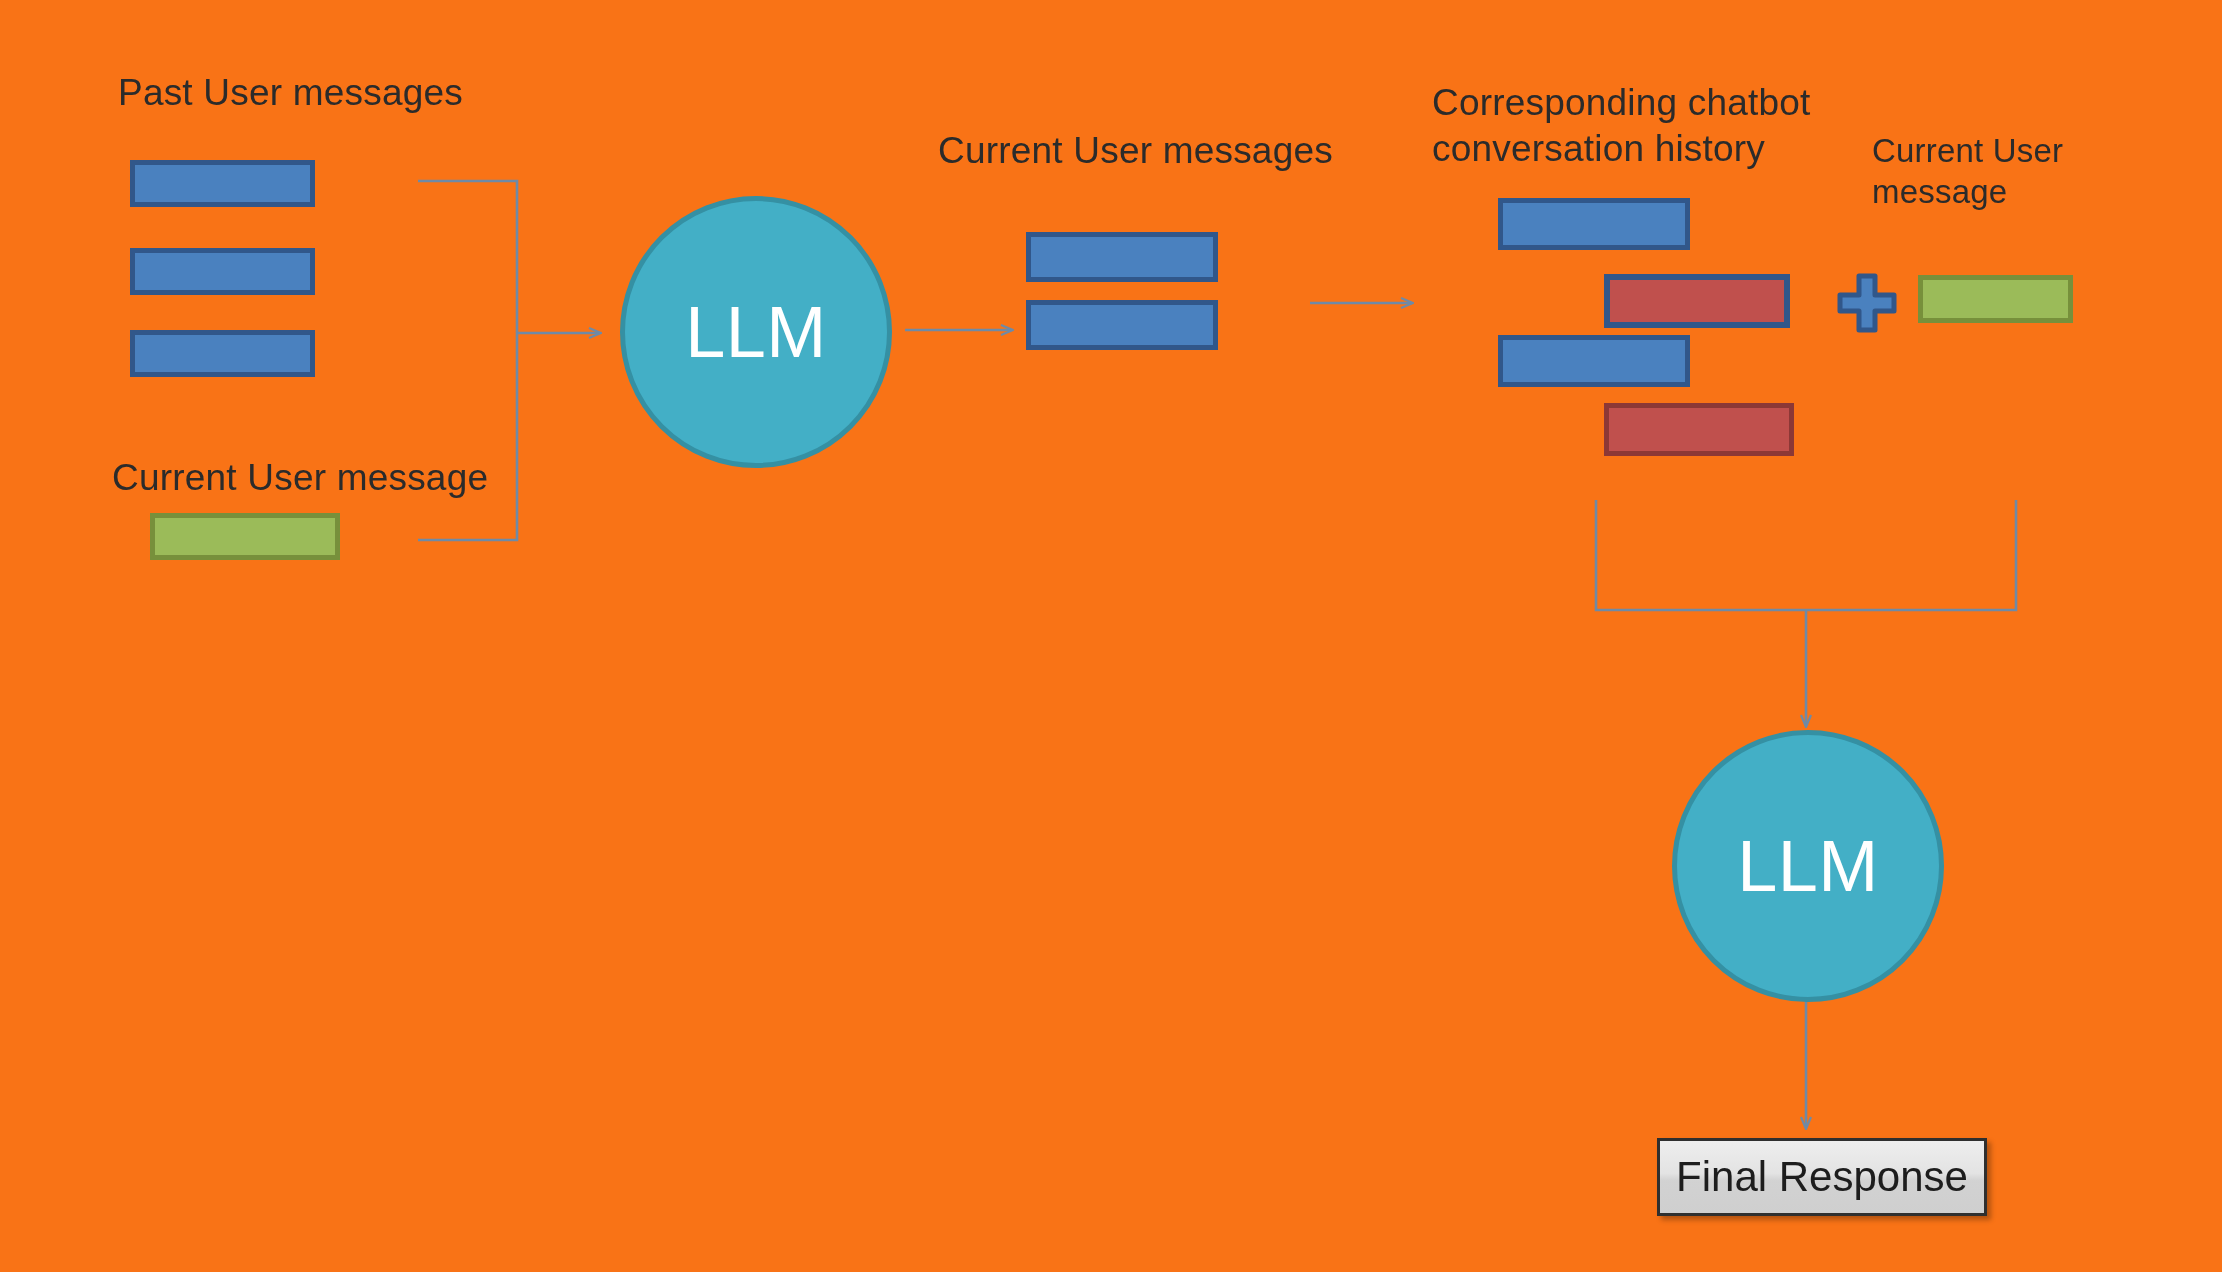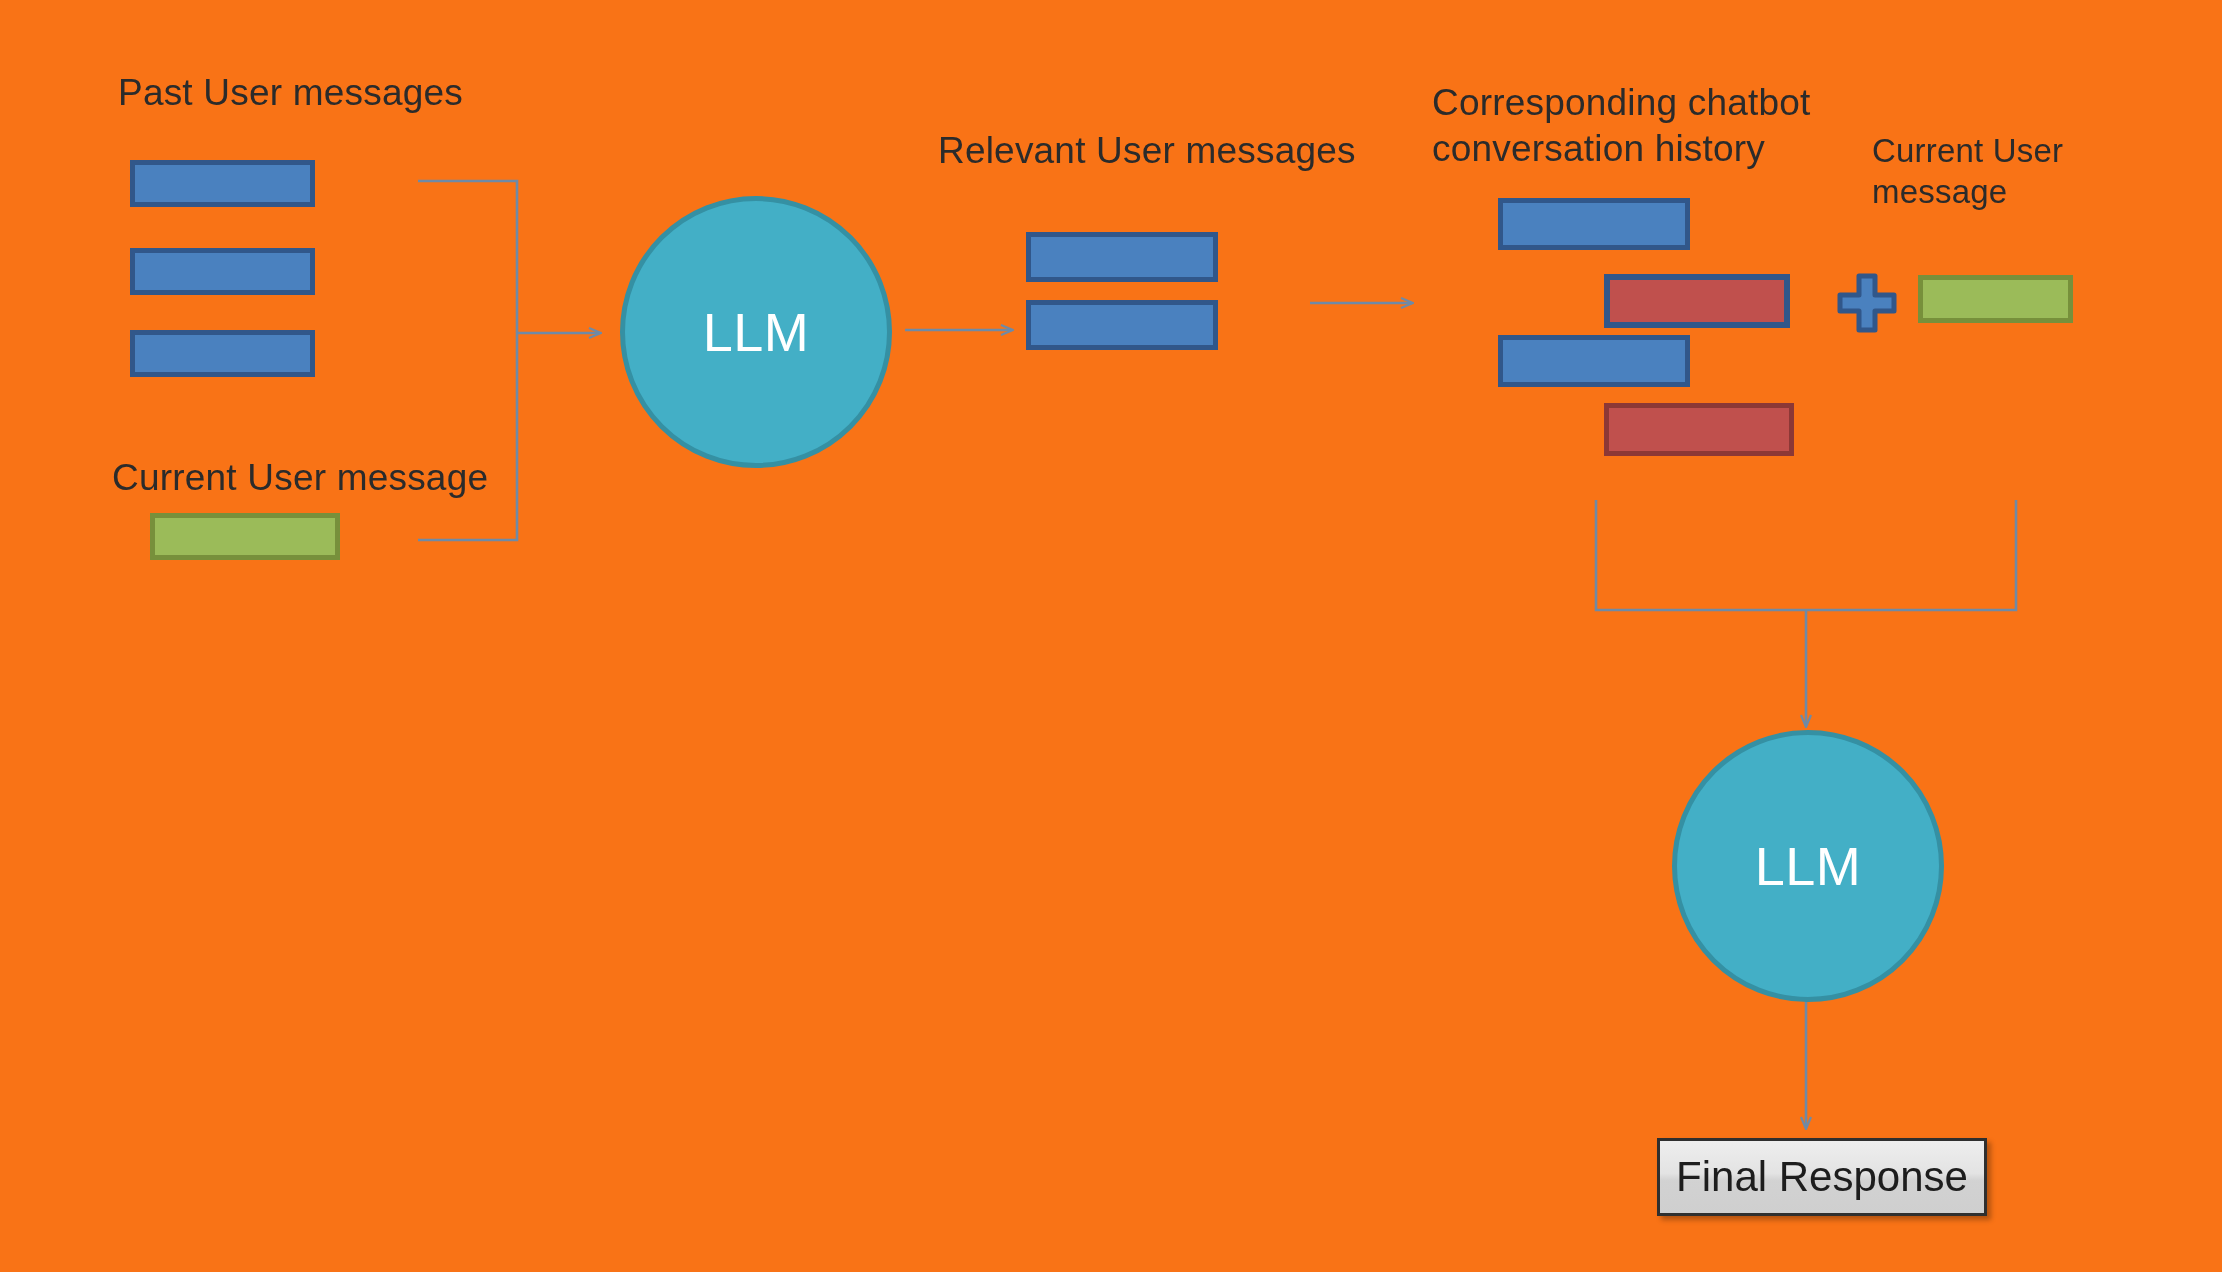--- a/index.html
+++ b/index.html
@@ -63,21 +63,21 @@
     background: #43afc6;
     border: 5px solid #3590a3;
     display: flex;
     align-items: center;
     justify-content: center;
     box-sizing: border-box;
   }
   .llm-circle span {
     color: #ffffff;
     font-family: "Liberation Sans", sans-serif;
-    font-size: 54px;
+    font-size: 72px;
     letter-spacing: 0.5px;
   }
 
   .plus-icon {
     position: absolute;
     width: 62px;
     height: 62px;
   }
 
   .final-response {
@@ -138,21 +138,21 @@
   <div class="msgbox blue" style="left:130px; top:330px; width:185px; height:47px;"></div>
 
   <div class="label" style="left:112px; top:455px;">Current User message</div>
 
   <div class="msgbox green" style="left:150px; top:513px; width:190px; height:47px;"></div>
 
   <div class="llm-circle" style="left:620px; top:196px; width:272px; height:272px;">
     <span>LLM</span>
   </div>
 
-  <div class="label" style="left:938px; top:128px;">Relevant  User messages</div>
+  <div class="label" style="left:938px; top:128px;">Current  User messages</div>
 
   <div class="msgbox blue" style="left:1026px; top:232px; width:192px; height:50px;"></div>
   <div class="msgbox blue" style="left:1026px; top:300px; width:192px; height:50px;"></div>
 
   <div class="label" style="left:1432px; top:80px;">Corresponding  chatbot
 conversation history</div>
 
   <div class="label" style="left:1872px; top:130px; font-size:33px; line-height:41px;">Current User
 message</div>
 

